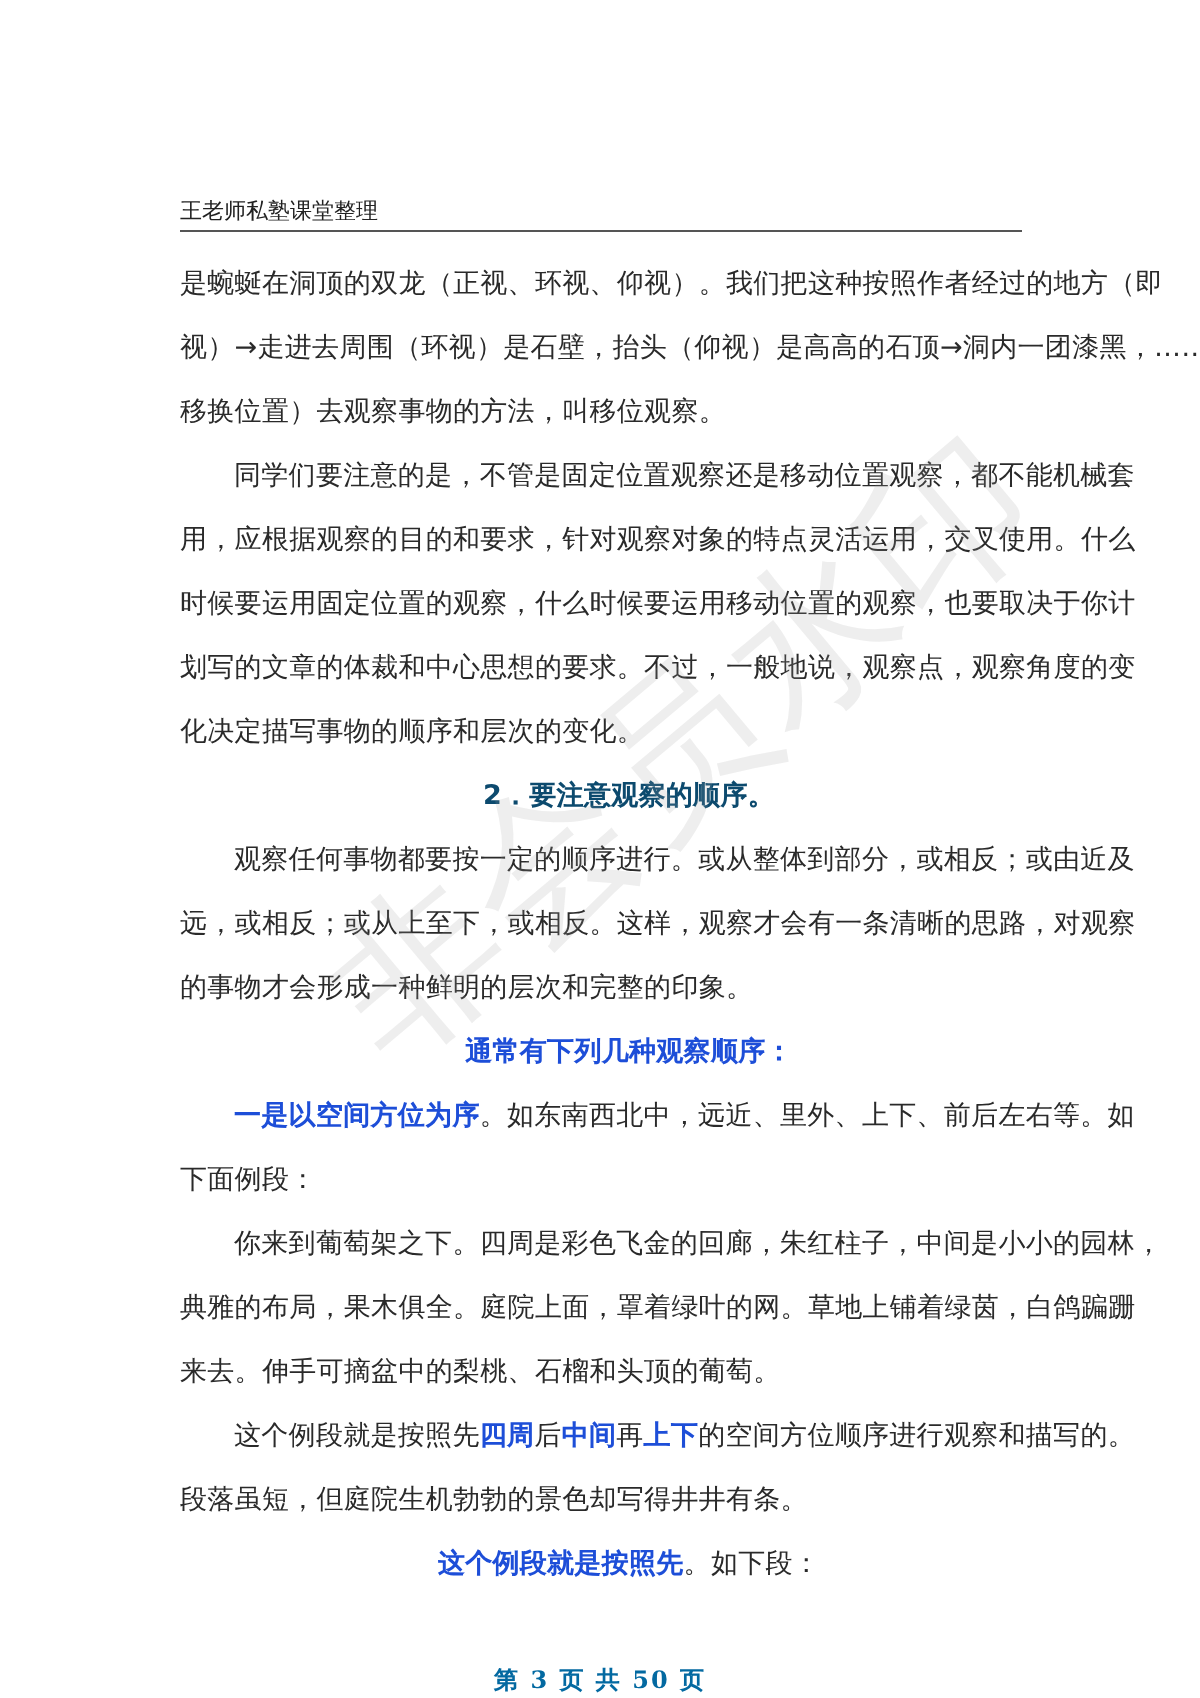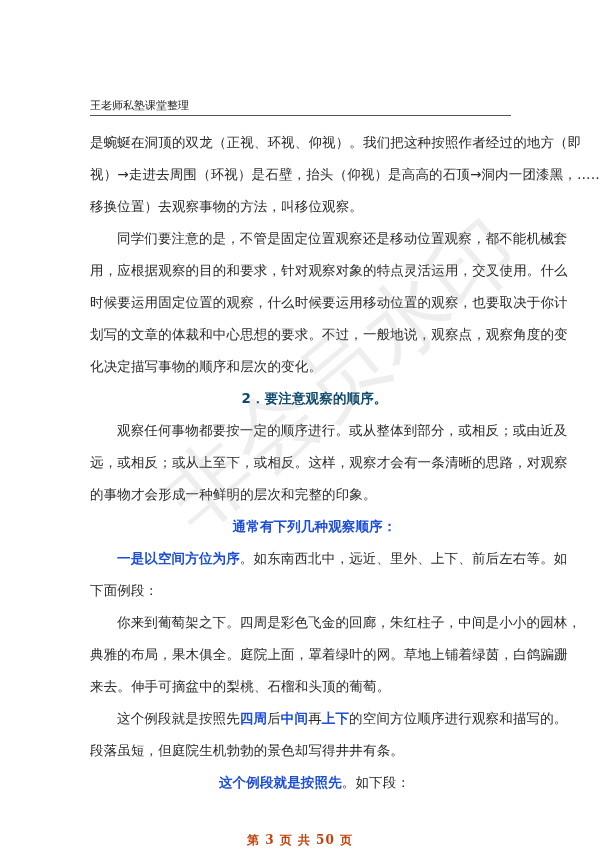--- a/index.html
+++ b/index.html
@@ -7,21 +7,21 @@
          font-family: "DejaVu Sans", "Liberation Sans", sans-serif; color: #2a2a2a; }
   .page { position: absolute; left: 0; top: 0; width: 600px; height: 712px; background: #fff; margin-top: 48px; }
   .header-text { position: absolute; left: 90px; top: 50px; font-size: 11px; color: #222; letter-spacing: 0px; }
   .header-rule { position: absolute; left: 90px; top: 67px; width: 421px; height: 1px; background: #555; }
   .body { position: absolute; left: 90px; top: 78px; width: 422px; }
   .line { height: 32px; line-height: 32px; font-size: 13.5px; white-space: nowrap; overflow: visible; letter-spacing: 0.15px; }
   .indent { padding-left: 27px; text-align: center; }
   .b { font-weight: bold; color: #1d4ed8; }
   .heading-blue { color: #0c4a6e; font-weight: bold; }
   .footer { position: absolute; left: 0; width: 600px; top: 784px; text-align: center;
-            font-size: 12px; font-weight: bold; color: #c2410c; letter-spacing: 1px;
+            font-size: 12px; font-weight: bold; color: #0369a1; letter-spacing: 1px;
             font-family: "DejaVu Serif", "Liberation Serif", serif; }
   .watermark { position: absolute; left: 140px; top: 420px; font-size: 84px; color: rgba(160,160,160,0.18);
                transform: rotate(-40deg); transform-origin: left top; white-space: nowrap; pointer-events: none;
                letter-spacing: 2px; font-weight: 300; }
 </style>
 </head>
 <body>
 
 <div class="page">
   <div class="header-text">王老师私塾课堂整理</div>

